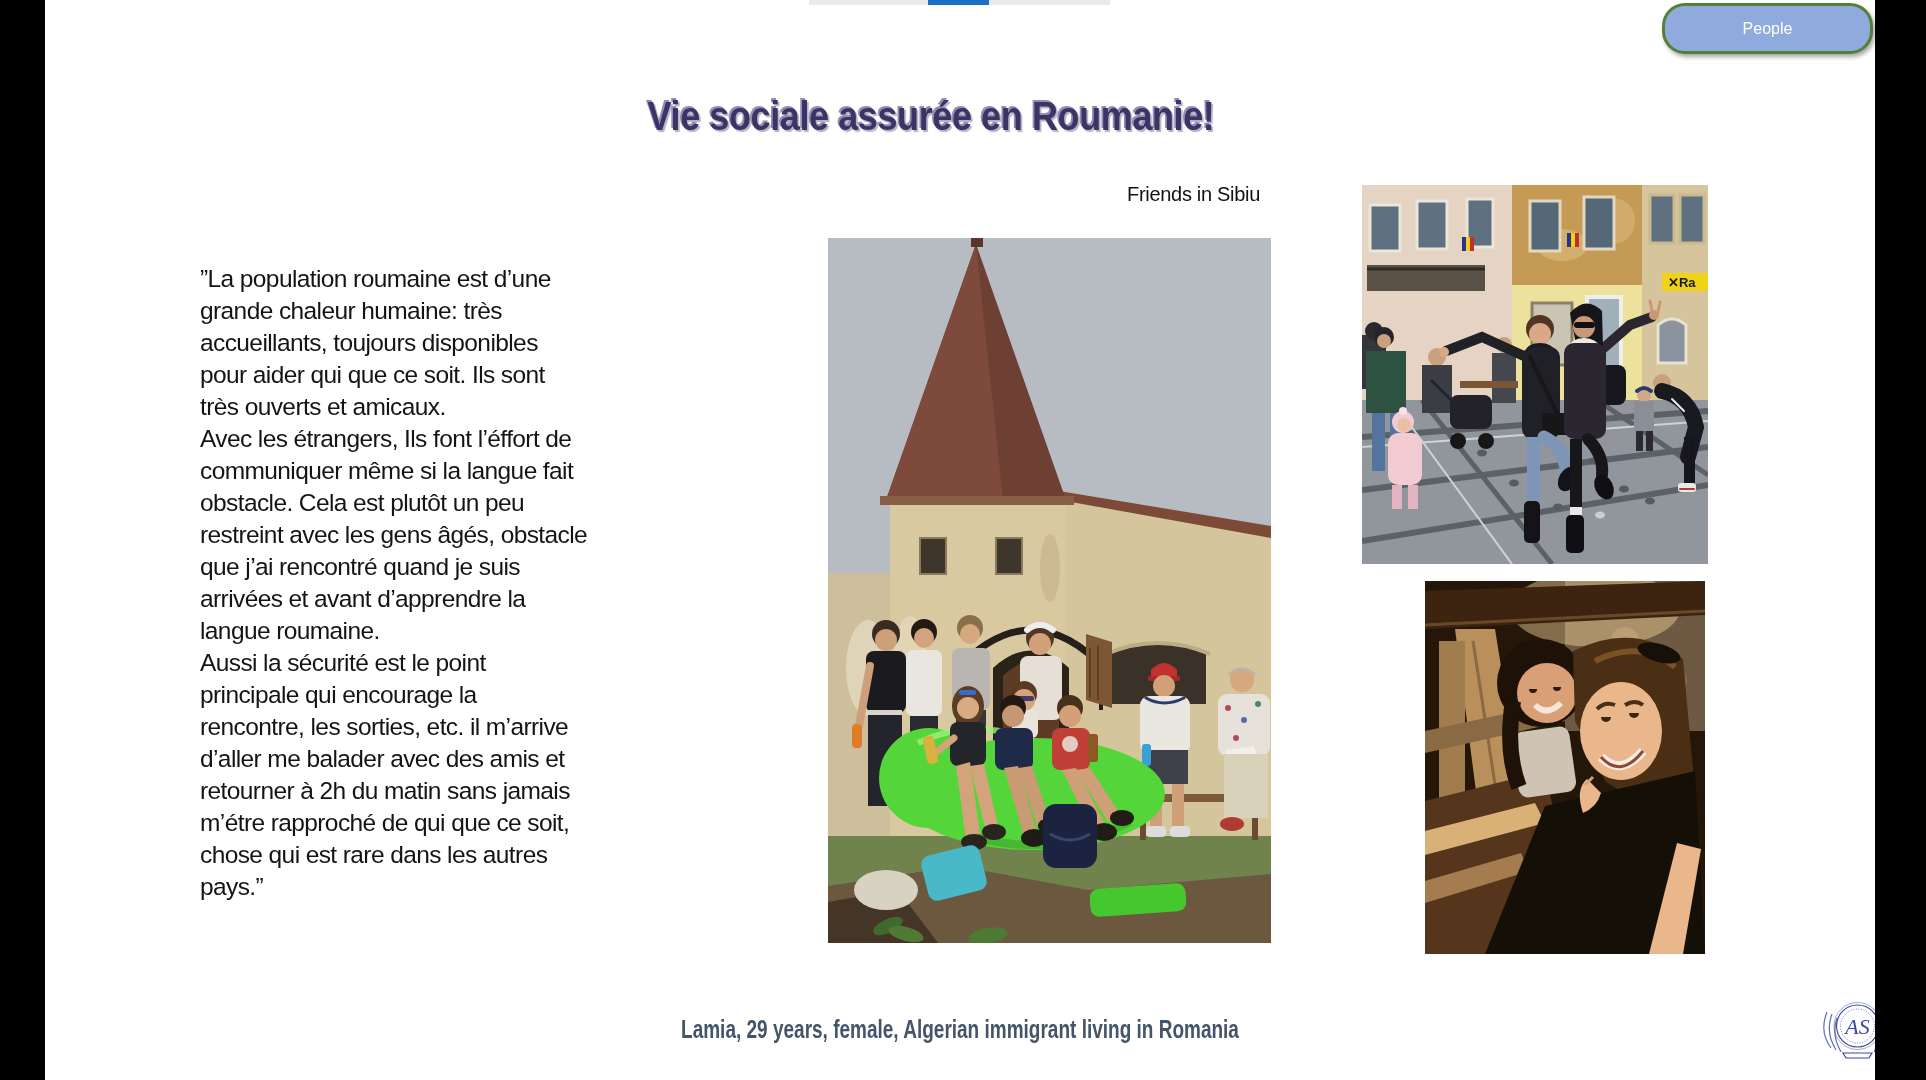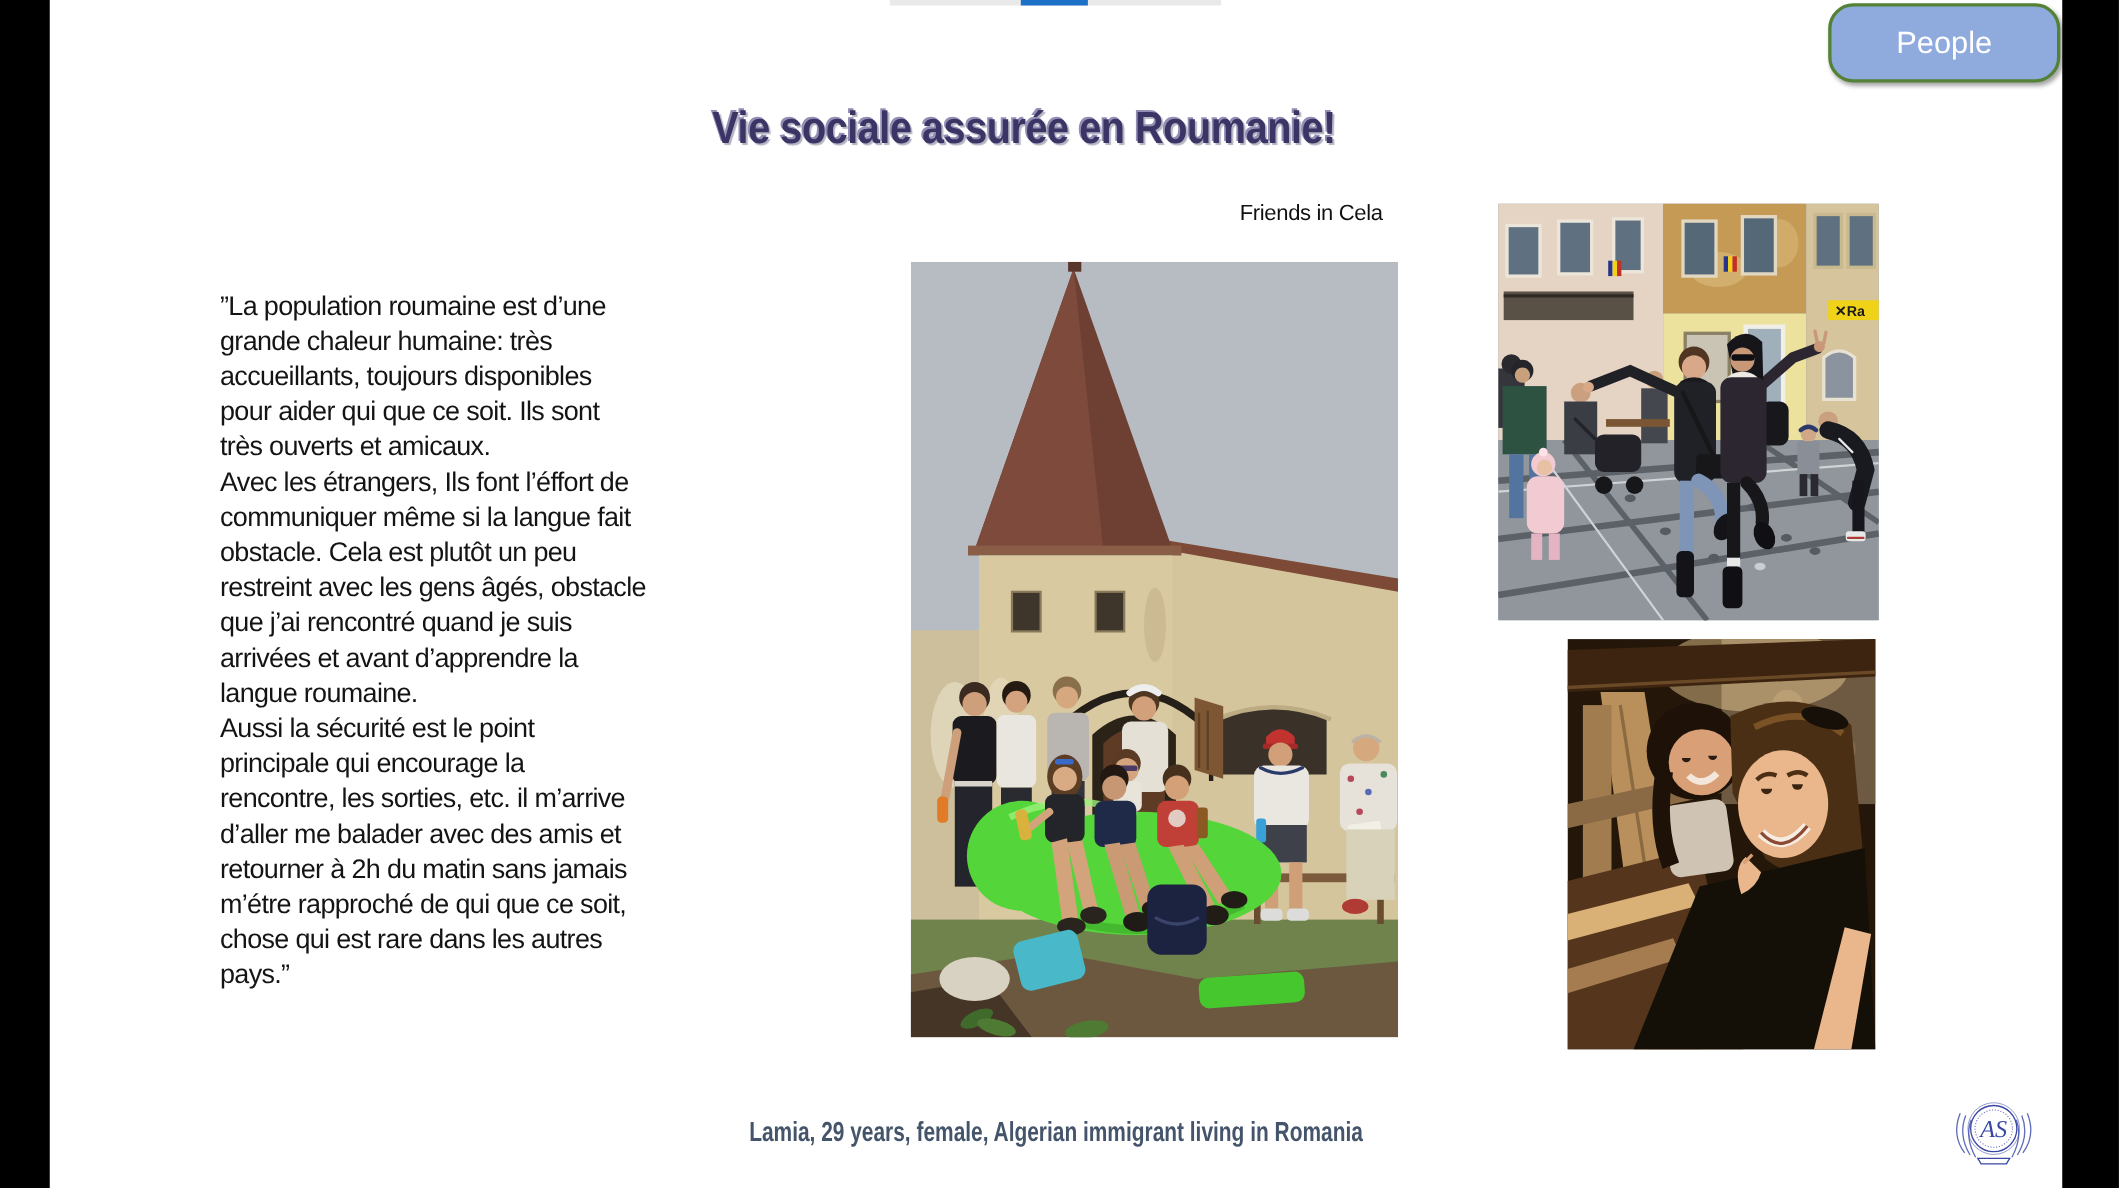--- a/index.html
+++ b/index.html
@@ -8,23 +8,23 @@
   .letterbox{position:absolute;top:0;height:1080px;background:#000;}
   .letterbox.left{left:0;width:45px;}
   .letterbox.right{right:0;width:51px;}
   .slide{position:absolute;left:45px;top:0;width:1830px;height:1080px;background:#ffffff;}
 
   
   .scrollbar-track{position:absolute;left:764px;top:0;width:301px;height:5px;background:#e9e9e9;}
   .scrollbar-thumb{position:absolute;left:119px;top:0;width:61px;height:5px;background:#1d70c8;}
 
   
-  .people-btn{position:absolute;left:1617px;top:3px;width:211px;height:72px;
+  .people-btn{position:absolute;left:1617px;top:3px;width:211px;height:51px;
     background:#8faadc;border:3px solid #538135;border-radius:23px;color:#fff;
-    font-size:28px;font-family:"Liberation Sans",sans-serif;cursor:pointer;
+    font-size:16px;font-family:"Liberation Sans",sans-serif;cursor:pointer;
     box-shadow:2px 3px 4px rgba(0,0,0,.35);}
 
   .slide-title{position:absolute;left:255px;top:66px;width:1262px;text-align:center;
     font-size:41px;font-weight:700;color:#3a3565;letter-spacing:-0.5px;
     transform:scaleX(.88);transform-origin:center;
     text-shadow:-2px -2px 0 #938eb4,2px 2px 1px rgba(40,35,80,.35);}
 
   .quote{position:absolute;left:155px;top:263px;width:480px;font-size:24.5px;
     line-height:32px;letter-spacing:-0.6px;color:#141414;white-space:pre-line;}
 
@@ -33,21 +33,21 @@
 
   .photo{position:absolute;margin:0;padding:15px;overflow:hidden;}
   .photo svg{display:block;width:100%;height:100%;}
   .photo1{left:768px;top:223px;width:443px;height:705px;}
   .photo2{left:1302px;top:170px;width:346px;height:379px;}
   .photo3{left:1365px;top:566px;width:280px;height:373px;}
 
   .footer-caption{position:absolute;left:0;top:1015px;width:1830px;text-align:center;
     font-size:25px;font-weight:700;color:#44546a;transform:scaleX(.76);transform-origin:center;}
 
-  .logo{position:absolute;left:1725px;top:996px;width:85px;height:66px;}
+  .logo{position:absolute;left:1770px;top:996px;width:85px;height:66px;}
   .logo svg{display:block;width:100%;height:100%;}
 </style>
 </head>
 <body>
 
 <div class="stage">
   <div class="slide">
 
     <h1 class="slide-title">Vie sociale assurée en Roumanie!</h1>
 
@@ -65,21 +65,21 @@
 langue roumaine.
 Aussi la sécurité est le point
 principale qui encourage la
 rencontre, les sorties, etc. il m’arrive
 d’aller me balader avec des amis et
 retourner à 2h du matin sans jamais
 m’étre rapproché de qui que ce soit,
 chose qui est rare dans les autres
 pays.”</div>
 
-    <div class="photo-caption">Friends in Cela</div>
+    <div class="photo-caption">Friends in Sibiu</div>
 
     <figure class="photo photo1">
       <svg viewBox="0 0 443 705" preserveAspectRatio="none">
         <rect width="443" height="705" fill="#b7bcc3"></rect>
         <g>
           <polygon points="225,252 443,288 443,302 232,266" fill="#7c4a36"></polygon>
           <polygon points="232,262 443,300 443,640 232,640" fill="#d5c59c"></polygon>
           <rect x="0" y="335" width="90" height="300" fill="#cdbf9b"></rect>
           <ellipse cx="40" cy="430" rx="22" ry="48" fill="#e9e2cc" opacity=".6"></ellipse>
           <polygon points="58,262 148,6 238,262" fill="#6e4034"></polygon>

